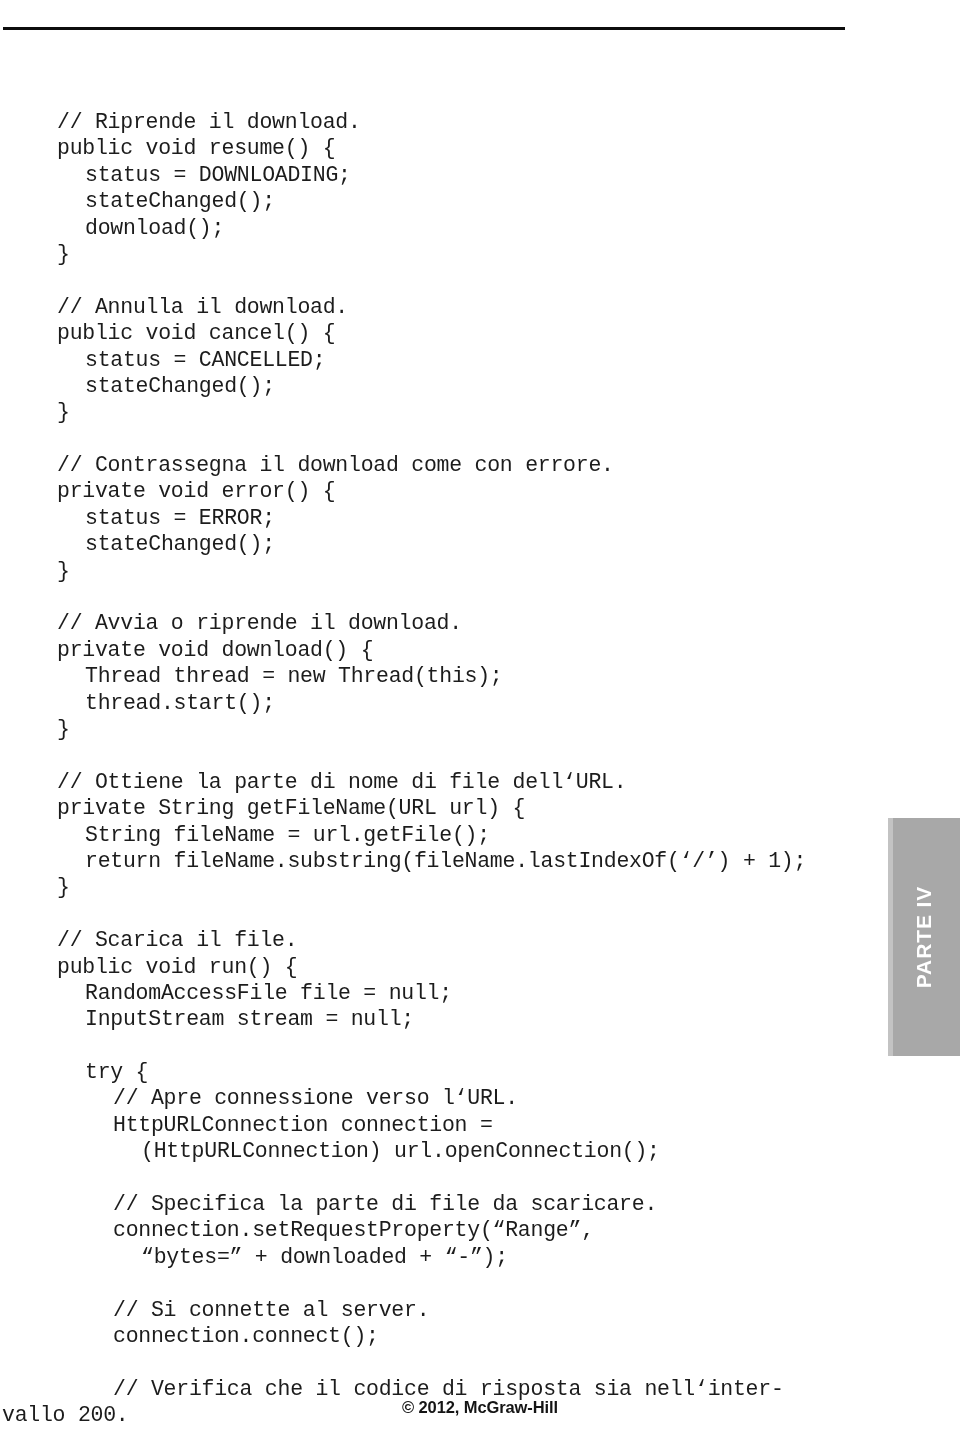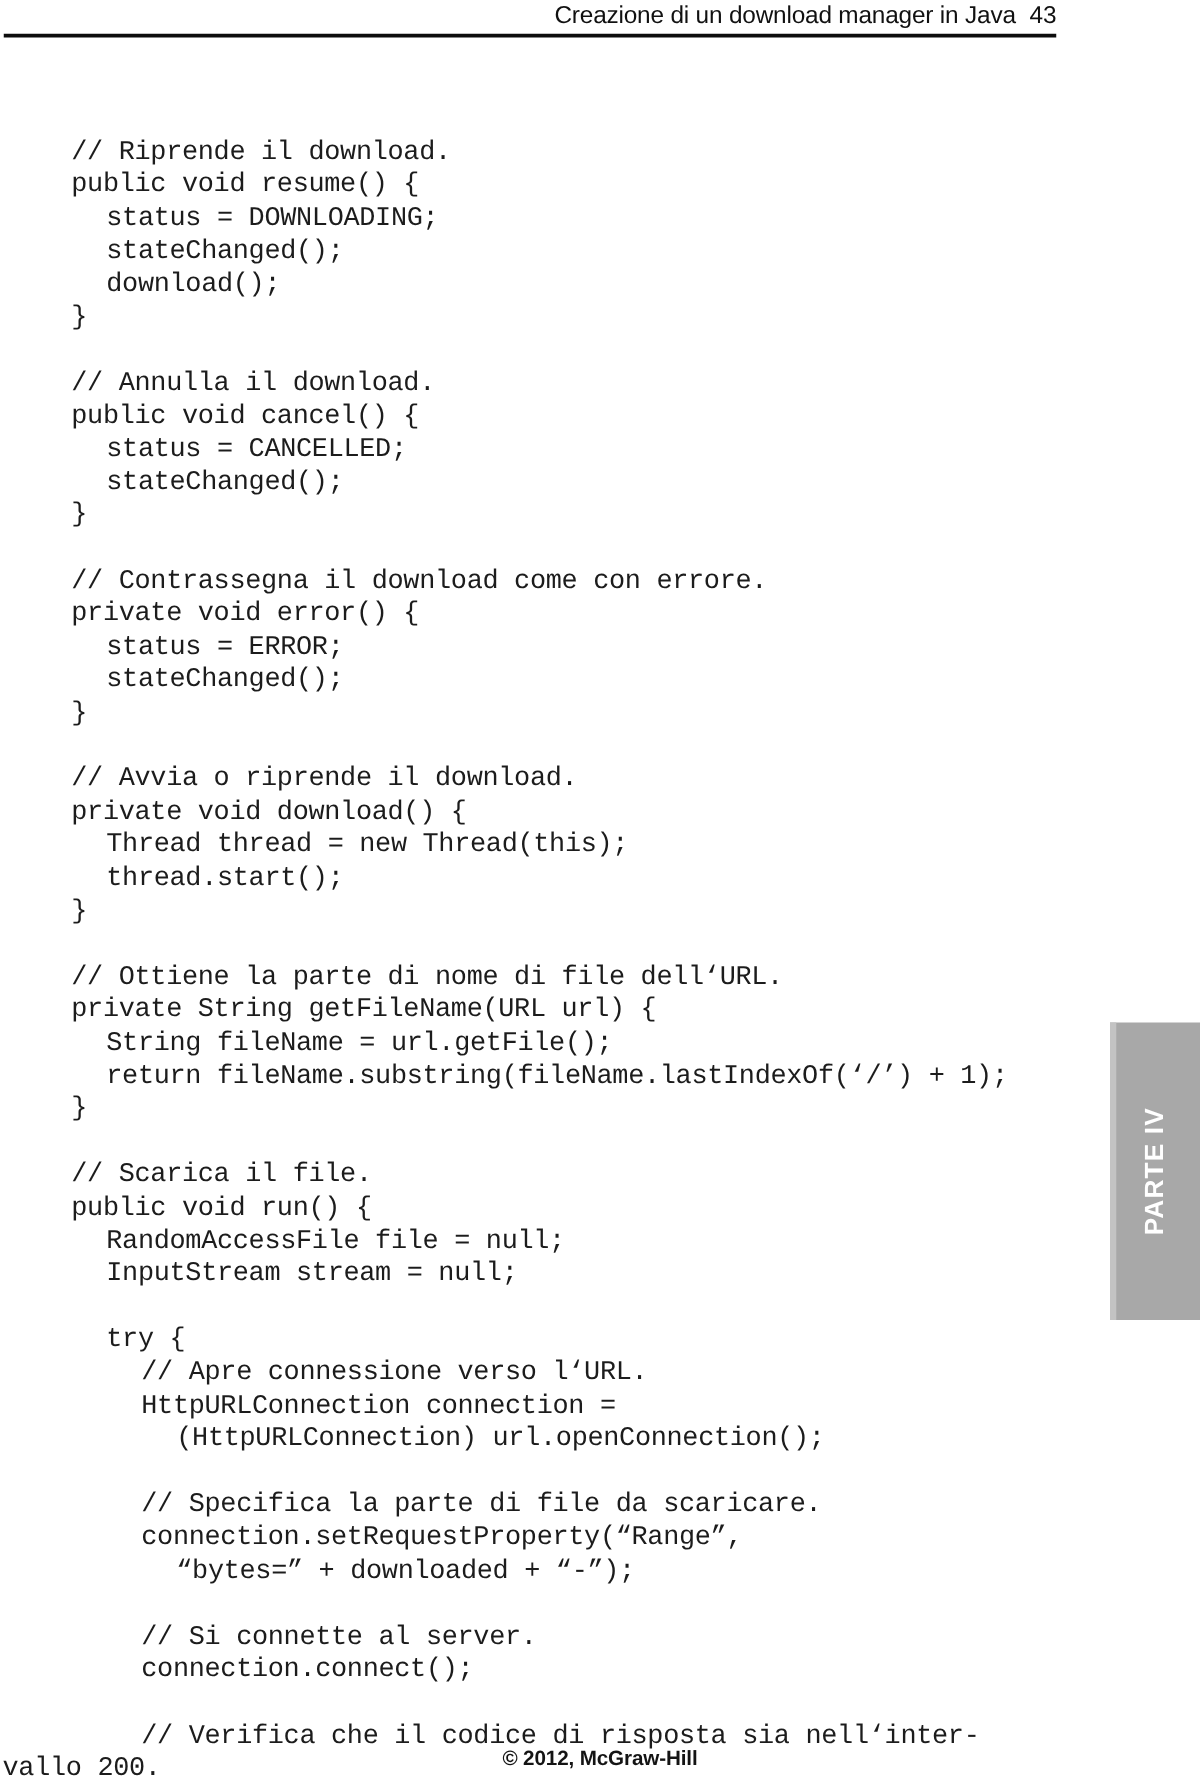--- a/index.html
+++ b/index.html
@@ -125,21 +125,20 @@
     color: #141414;
     letter-spacing: -0.1px;
     white-space: pre;
     margin-top: 48px;
   }
 </style>
 </head>
 <body>
 
 <div id="running-head">
-  <div class="rh-text"><span class="rh-title">Creazione di un download manager in Java</span><span class="rh-gap"></span><span class="rh-page">43</span></div>
   <div class="rh-rule"></div>
 </div>
 
 <pre id="code-block"><div class="code-line" style="padding-left: 57px;">// Riprende il download.</div><div class="code-line" style="padding-left: 57px;">public void resume() {</div><div class="code-line" style="padding-left: 85px;">status = DOWNLOADING;</div><div class="code-line" style="padding-left: 85px;">stateChanged();</div><div class="code-line" style="padding-left: 85px;">download();</div><div class="code-line" style="padding-left: 57px;">}</div><div class="code-line blank"></div><div class="code-line" style="padding-left: 57px;">// Annulla il download.</div><div class="code-line" style="padding-left: 57px;">public void cancel() {</div><div class="code-line" style="padding-left: 85px;">status = CANCELLED;</div><div class="code-line" style="padding-left: 85px;">stateChanged();</div><div class="code-line" style="padding-left: 57px;">}</div><div class="code-line blank"></div><div class="code-line" style="padding-left: 57px;">// Contrassegna il download come con errore.</div><div class="code-line" style="padding-left: 57px;">private void error() {</div><div class="code-line" style="padding-left: 85px;">status = ERROR;</div><div class="code-line" style="padding-left: 85px;">stateChanged();</div><div class="code-line" style="padding-left: 57px;">}</div><div class="code-line blank"></div><div class="code-line" style="padding-left: 57px;">// Avvia o riprende il download.</div><div class="code-line" style="padding-left: 57px;">private void download() {</div><div class="code-line" style="padding-left: 85px;">Thread thread = new Thread(this);</div><div class="code-line" style="padding-left: 85px;">thread.start();</div><div class="code-line" style="padding-left: 57px;">}</div><div class="code-line blank"></div><div class="code-line" style="padding-left: 57px;">// Ottiene la parte di nome di file dell‘URL.</div><div class="code-line" style="padding-left: 57px;">private String getFileName(URL url) {</div><div class="code-line" style="padding-left: 85px;">String fileName = url.getFile();</div><div class="code-line" style="padding-left: 85px;">return fileName.substring(fileName.lastIndexOf(‘/’) + 1);</div><div class="code-line" style="padding-left: 57px;">}</div><div class="code-line blank"></div><div class="code-line" style="padding-left: 57px;">// Scarica il file.</div><div class="code-line" style="padding-left: 57px;">public void run() {</div><div class="code-line" style="padding-left: 85px;">RandomAccessFile file = null;</div><div class="code-line" style="padding-left: 85px;">InputStream stream = null;</div><div class="code-line blank"></div><div class="code-line" style="padding-left: 85px;">try {</div><div class="code-line" style="padding-left: 113px;">// Apre connessione verso l‘URL.</div><div class="code-line" style="padding-left: 113px;">HttpURLConnection connection =</div><div class="code-line" style="padding-left: 141px;">(HttpURLConnection) url.openConnection();</div><div class="code-line blank"></div><div class="code-line" style="padding-left: 113px;">// Specifica la parte di file da scaricare.</div><div class="code-line" style="padding-left: 113px;">connection.setRequestProperty(“Range”,</div><div class="code-line" style="padding-left: 141px;">“bytes=” + downloaded + “-”);</div><div class="code-line blank"></div><div class="code-line" style="padding-left: 113px;">// Si connette al server.</div><div class="code-line" style="padding-left: 113px;">connection.connect();</div><div class="code-line blank"></div><div class="code-line" style="padding-left: 113px;">// Verifica che il codice di risposta sia nell‘inter-</div><div class="code-line flush">vallo 200.</div></pre>
 
 <div id="part-tab" style="background: rgb(168, 168, 168);">
   <div class="tab-edge"></div>
   <div class="tab-label" style="color: rgb(255, 255, 255);">PARTE IV</div>
 </div>
 

